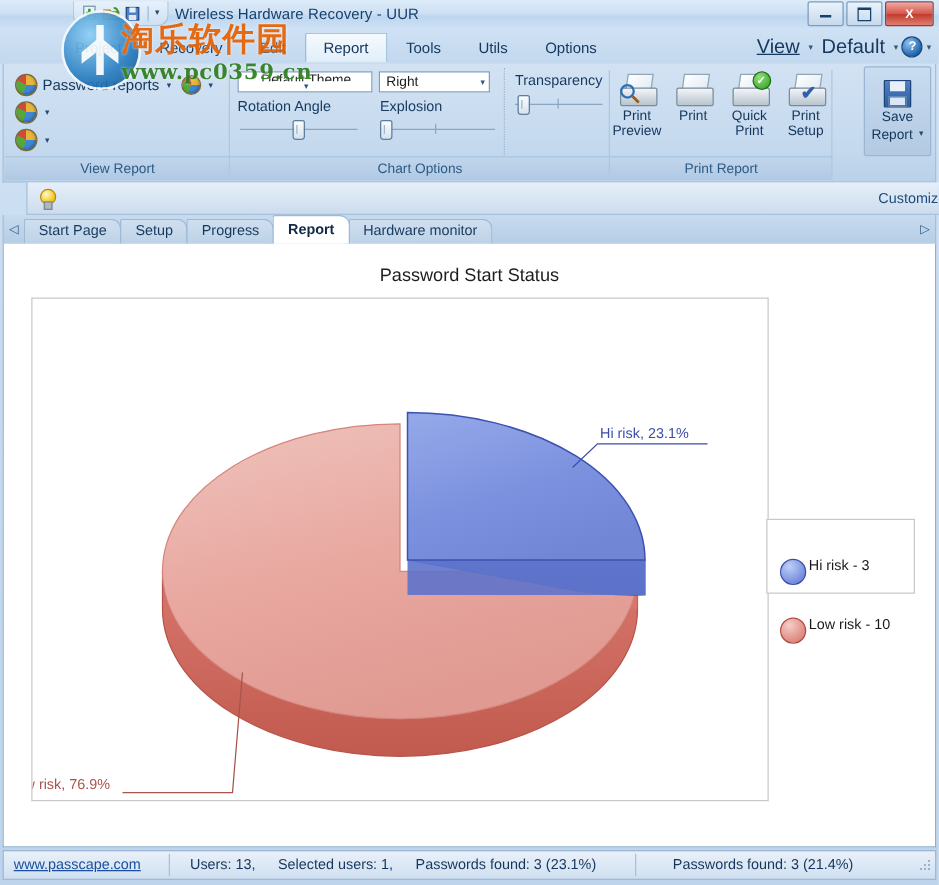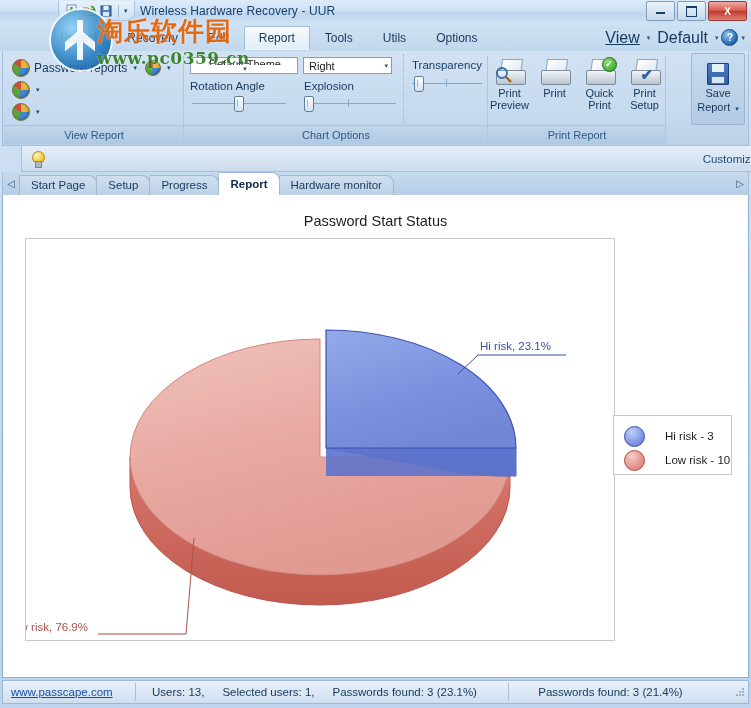--- a/index.html
+++ b/index.html
@@ -200,21 +200,21 @@
   }
   .chart-panel{
     position:absolute;left:22px;top:43px;width:590px;height:403px;
     border:1px solid #c9c9c9;background:#fff;box-sizing:border-box;
   }
   .legend-box{
     position:absolute;right:16px;top:220px;width:119px;height:60px;
     border:1px solid #c9c9c9;background:#fff;box-sizing:border-box;
     padding:8px 0 0 10px;
   }
-  .legend-row{display:flex;align-items:center;gap:20px;height:24px;}
+  .legend-row{display:flex;gap:2px;height:24px;margin-top:23px;}
   .legend-dot{width:19px;height:19px;border-radius:50%;}
   .legend-dot.blue{background:radial-gradient(circle at 35% 28%,#bfd0f5,#7b92e0 65%,#6072c9);border:1px solid #3a4da8;}
   .legend-dot.red{background:radial-gradient(circle at 35% 28%,#f5cdc8,#e08f87 65%,#d4796f);border:1px solid #b04a41;}
   .legend-label{font-size:11.5px;color:#1b1b1b;white-space:nowrap;}
 
   
   .statusbar{
     position:absolute;left:2px;top:680px;width:747px;height:24px;
     background:linear-gradient(180deg,#e9f1fa,#cfdff0);
     border:1px solid #9db9d4;box-sizing:border-box;display:flex;align-items:center;

